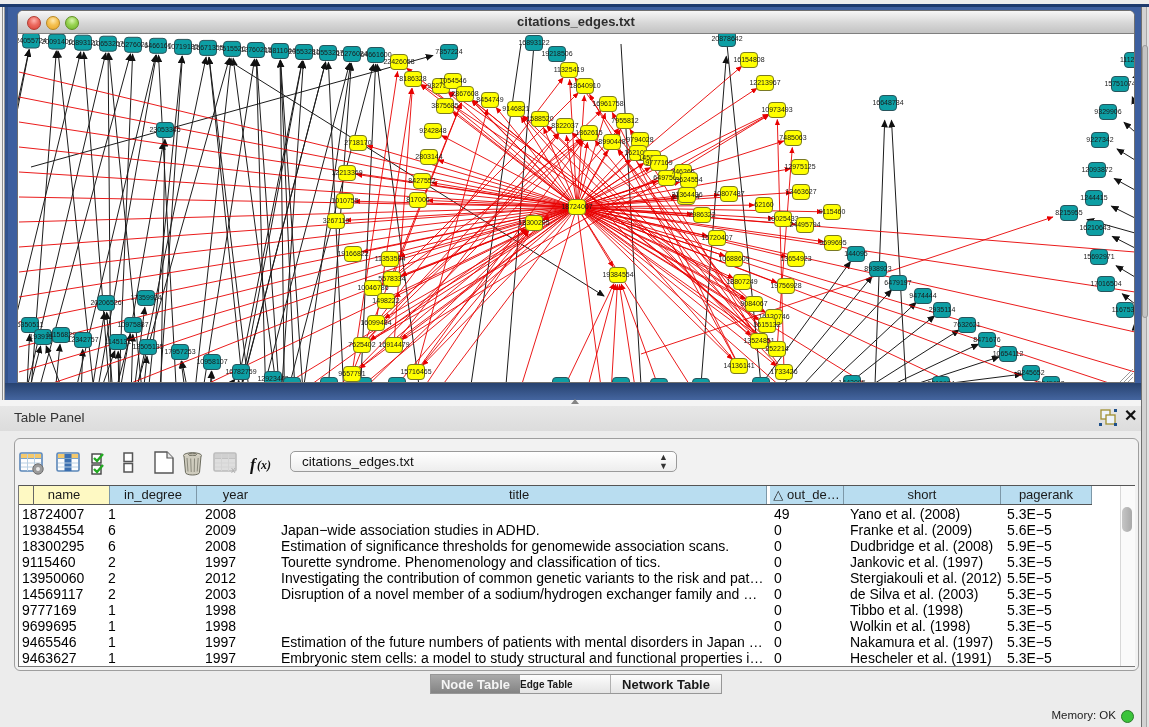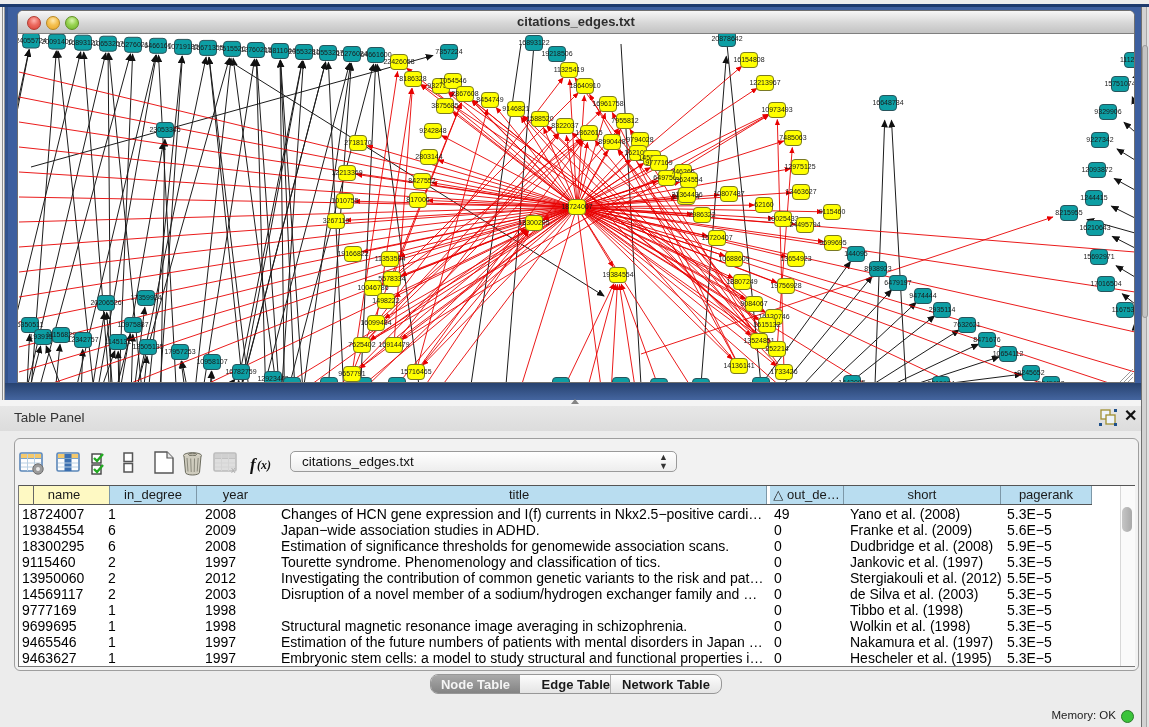--- a/index.html
+++ b/index.html
@@ -678,21 +678,20 @@
 <div class="hcell" style="left:844px;width:157px">short</div>
 <div class="hcell" style="left:1001px;width:91px">pagerank</div>
 <div class="abs" style="left:19px;top:485px;width:1116px;height:1px;background:#555"></div>
 <div class="abs" style="left:19px;top:504px;width:1073px;height:1px;background:#555"></div>
 <div class="abs" style="left:33px;top:485px;width:1px;height:20px;background:#666"></div>
 
 <div class="trow" style="top:505px">
     <span style="left:22px">18724007</span>
     <span style="left:108px">1</span>
     <span style="left:205px">2008</span>
-    <span style="left:281px;width:486px">Changes of HCN gene expression and I(f) currents in Nkx2.5−positive cardi…</span>
     <span style="left:774px">49</span>
     <span style="left:850px">Yano et al. (2008)</span>
     <span style="left:1007px">5.3E−5</span>
   </div>
 <div class="trow" style="top:521px">
     <span style="left:22px">19384554</span>
     <span style="left:108px">6</span>
     <span style="left:205px">2009</span>
     <span style="left:281px;width:486px">Japan−wide association studies in ADHD.</span>
     <span style="left:774px">0</span>
@@ -740,52 +739,51 @@
     <span style="left:108px">1</span>
     <span style="left:205px">1998</span>
     <span style="left:774px">0</span>
     <span style="left:850px">Tibbo et al. (1998)</span>
     <span style="left:1007px">5.3E−5</span>
   </div>
 <div class="trow" style="top:617px">
     <span style="left:22px">9699695</span>
     <span style="left:108px">1</span>
     <span style="left:205px">1998</span>
-    <span style="left:281px;width:486px">Structural magnetic resonance image averaging in schizophrenia.</span>
     <span style="left:774px">0</span>
     <span style="left:850px">Wolkin et al. (1998)</span>
     <span style="left:1007px">5.3E−5</span>
   </div>
 <div class="trow" style="top:633px">
     <span style="left:22px">9465546</span>
     <span style="left:108px">1</span>
     <span style="left:205px">1997</span>
     <span style="left:281px;width:486px">Estimation of the future numbers of patients with mental disorders in Japan …</span>
     <span style="left:774px">0</span>
     <span style="left:850px">Nakamura et al. (1997)</span>
     <span style="left:1007px">5.3E−5</span>
   </div>
 <div class="trow" style="top:649px">
     <span style="left:22px">9463627</span>
     <span style="left:108px">1</span>
     <span style="left:205px">1997</span>
     <span style="left:281px;width:486px">Embryonic stem cells: a model to study structural and functional properties i…</span>
     <span style="left:774px">0</span>
-    <span style="left:850px">Hescheler et al. (1995)</span>
+    <span style="left:850px">Hescheler et al. (1991)</span>
     <span style="left:1007px">5.3E−5</span>
   </div>
 
 <div class="abs" style="left:1120px;top:486px;width:14px;height:180px;background:#fafafa;border-left:1px solid #d8d8d8"></div>
 <div class="abs" style="left:1122px;top:507px;width:10px;height:25px;background:linear-gradient(90deg,#c6c6c6,#a9a9a9);border-radius:5px"></div>
 
-<div class="abs" style="left:430px;top:674px;width:292px;height:20px;border:1px solid #979797;border-radius:8px;
+<div class="abs" style="left:430px;top:674px;width:292px;height:20px;border:1px solid #979797;border-radius:0;
  background:linear-gradient(#fdfdfd,#e4e4e4);box-sizing:border-box;overflow:hidden">
   <div class="abs" style="left:0;top:0;width:89px;height:20px;background:linear-gradient(#a9a9a9,#7f7f7f);
    color:#f5f5f5;font-size:13px;font-weight:bold;text-align:center;line-height:19px">Node Table</div>
   <div class="abs" style="left:89px;top:0;width:91px;height:20px;border-right:1px solid #b0b0b0;
-   color:#1a1a1a;font-size:13px;font-weight:bold;text-align:right;line-height:19px;box-sizing:border-box">Edge Table</div>
+   color:#1a1a1a;font-size:10px;font-weight:bold;text-align:left;line-height:19px;box-sizing:border-box">Edge Table</div>
   <div class="abs" style="left:180px;top:0;width:110px;height:20px;color:#1a1a1a;font-size:13px;
    font-weight:bold;text-align:center;line-height:19px">Network Table</div>
 </div>
 
 <div class="abs" style="left:1026px;top:709px;width:90px;text-align:right;font-size:11.5px;color:#222;white-space:nowrap">Memory: OK</div>
 <div class="abs" style="left:1121px;top:710px;width:11px;height:11px;border-radius:50%;
  background:#3bc43b;border:1px solid #2a7b2a"></div>
 
 </body></html>

